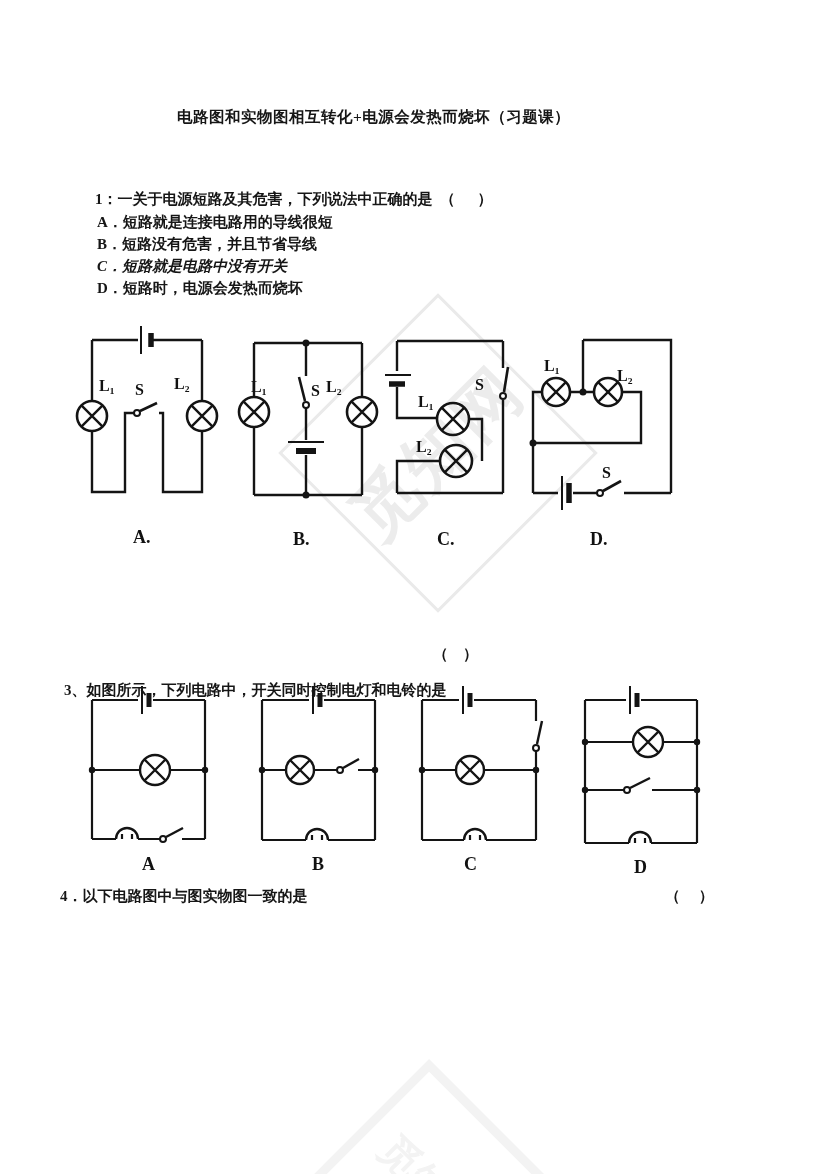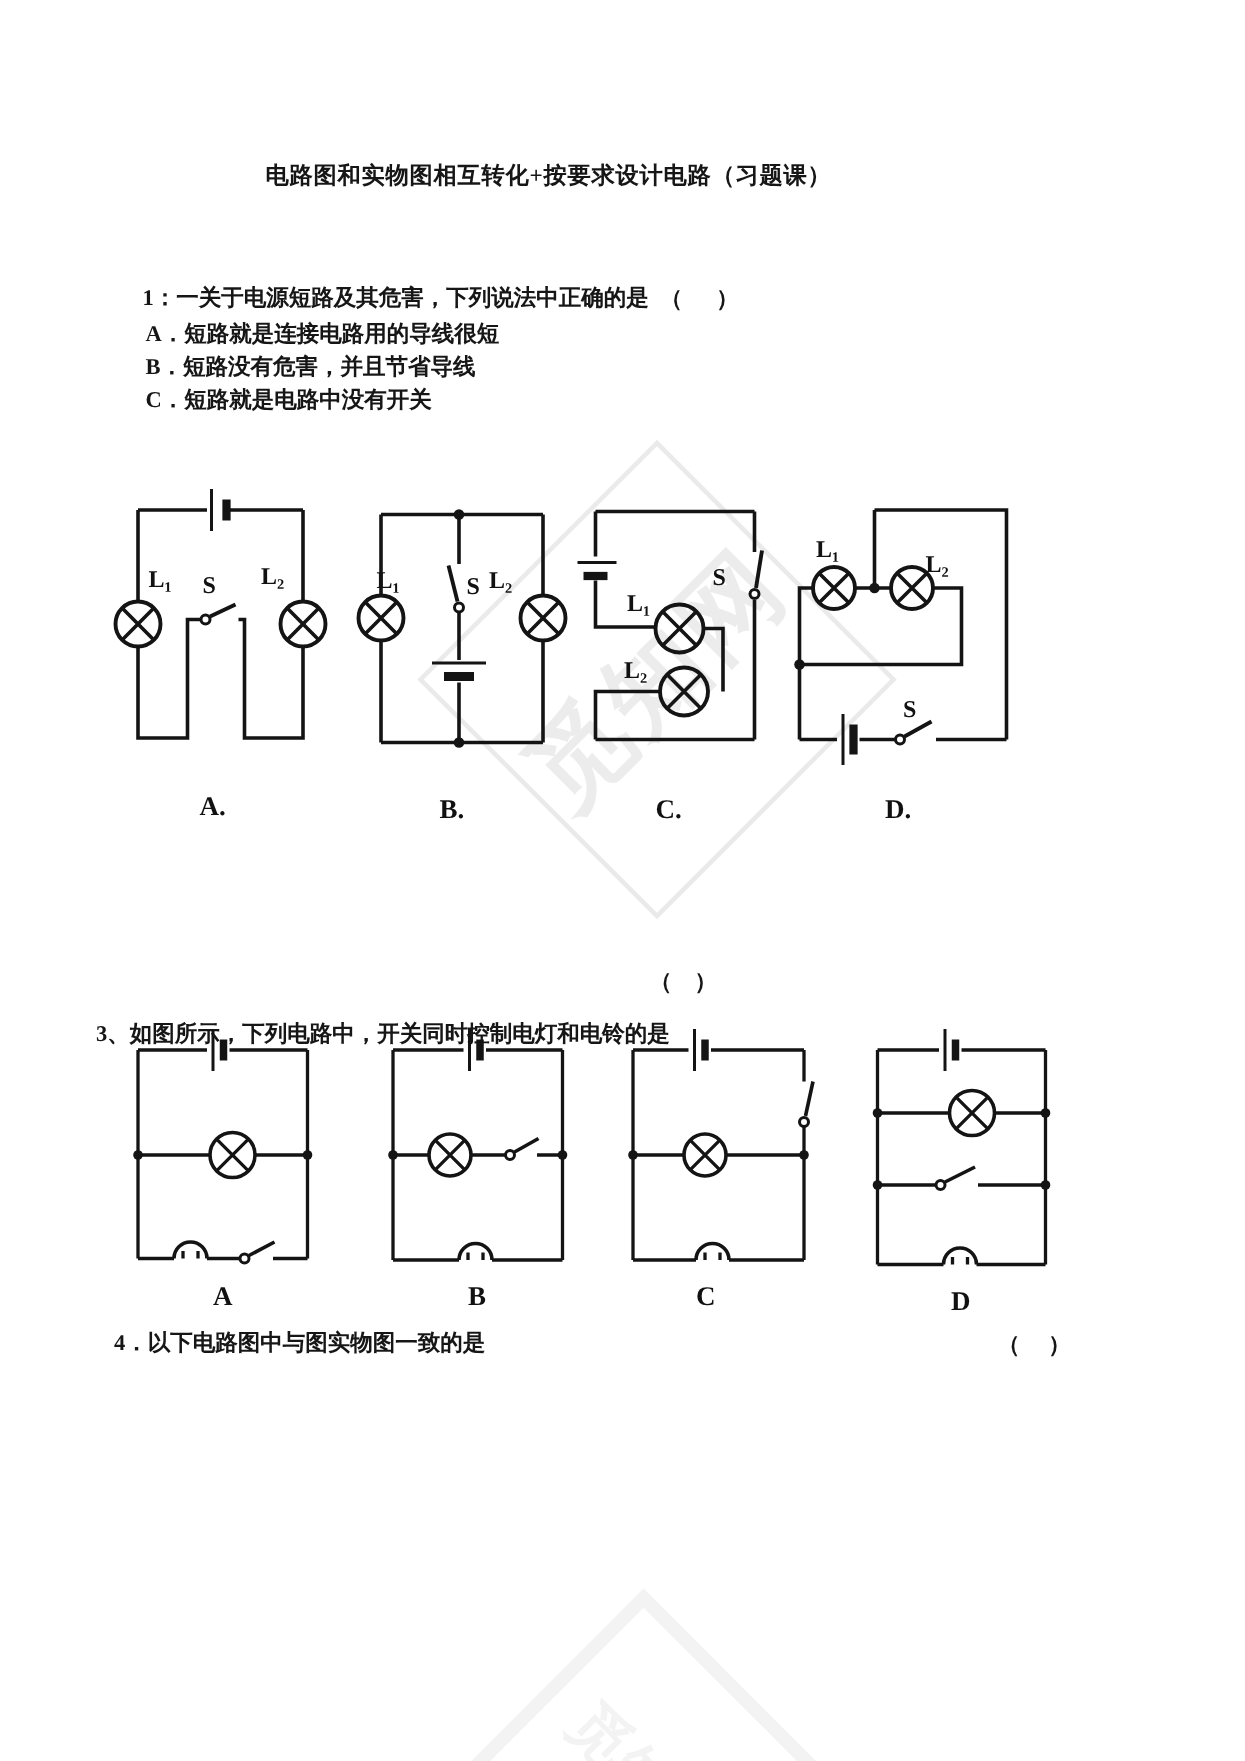--- a/index.html
+++ b/index.html
@@ -30,28 +30,29 @@
 
 <div id="page">
 
   <div id="wm-center">
     <span class="wm-text">觅知网</span>
   </div>
   <div id="wm-bottom">
     <span class="wm-text">觅知网</span>
   </div>
 
-  <div id="title">电路图和实物图相互转化+按要求设计电路（习题课）</div>
+  <div id="title">电路图和实物图相互转化+电源会发热而烧坏（习题课）</div>
 
   <div class="line" style="left:67px;top:190px;margin-left:28px;"><span class="num">1：</span><span>一关于电源短路及其危害，下列说法中正确的是</span></div>
   <div class="bracket" style="left:440px;top:190px;">（      ）</div>
 
   <div class="opt" style="left:97px;top:213px;"><span>A．</span><span>短路就是连接电路用的导线很短</span></div>
   <div class="opt" style="left:97px;top:235px;"><span>B．</span><span>短路没有危害，并且节省导线</span></div>
-  <div class="opt" style="left:97px;top:257px;"><span>C．</span><span>短路就是电路中没有开关</span></div>
+  <div class="opt" style="left:97px;top:257px;font-style:italic;"><span>C．</span><span>短路就是电路中没有开关</span></div>
+  <div class="opt" style="left:97px;top:279px;"><span>D．</span><span>短路时，电源会发热而烧坏</span></div>
 
 
   <svg class="circ" style="left:75px;top:325px;" width="165" height="228" viewBox="0 0 165 228">
     <g>
       <path d="M17 15 H63 M77 15 H127" stroke-width="2.4"></path>
       <path d="M17 15 V76 M17 106 V167 H50 V88 H59 M84 88 H88 V167 H127 V106 M127 76 V15" stroke-width="2.4"></path>
     </g>
     <g>
       <path d="M66 1 V29" stroke-width="2"></path>
         <path d="M76 8 V22" stroke-width="5.5"></path>
@@ -270,16 +271,16 @@
       <circle class="wire" cx="52" cy="105" r="3" stroke-width="2"></circle>
       <path d="M55 103 L75 93" stroke-width="2.4"></path>
     </g>
     <g>
       <path d="M54 158 A11 11 0 0 1 76 158" stroke-width="2.4"></path>
       <path d="M60 158 V153 M70 158 V153" stroke-width="2.2"></path>
     </g>
     <text class="cap" x="59" y="188">D</text>
   </svg>
 
-  <div class="line" style="left:76px;top:887px;"><span class="num">4．</span><span>以下电路图中与图实物图一致的是</span></div>
+  <div class="line" style="left:60px;top:887px;"><span class="num">4．</span><span>以下电路图中与图实物图一致的是</span></div>
   <div class="bracket" style="left:665px;top:887px;">（     ）</div>
 
 </div>
 
 </body></html>

